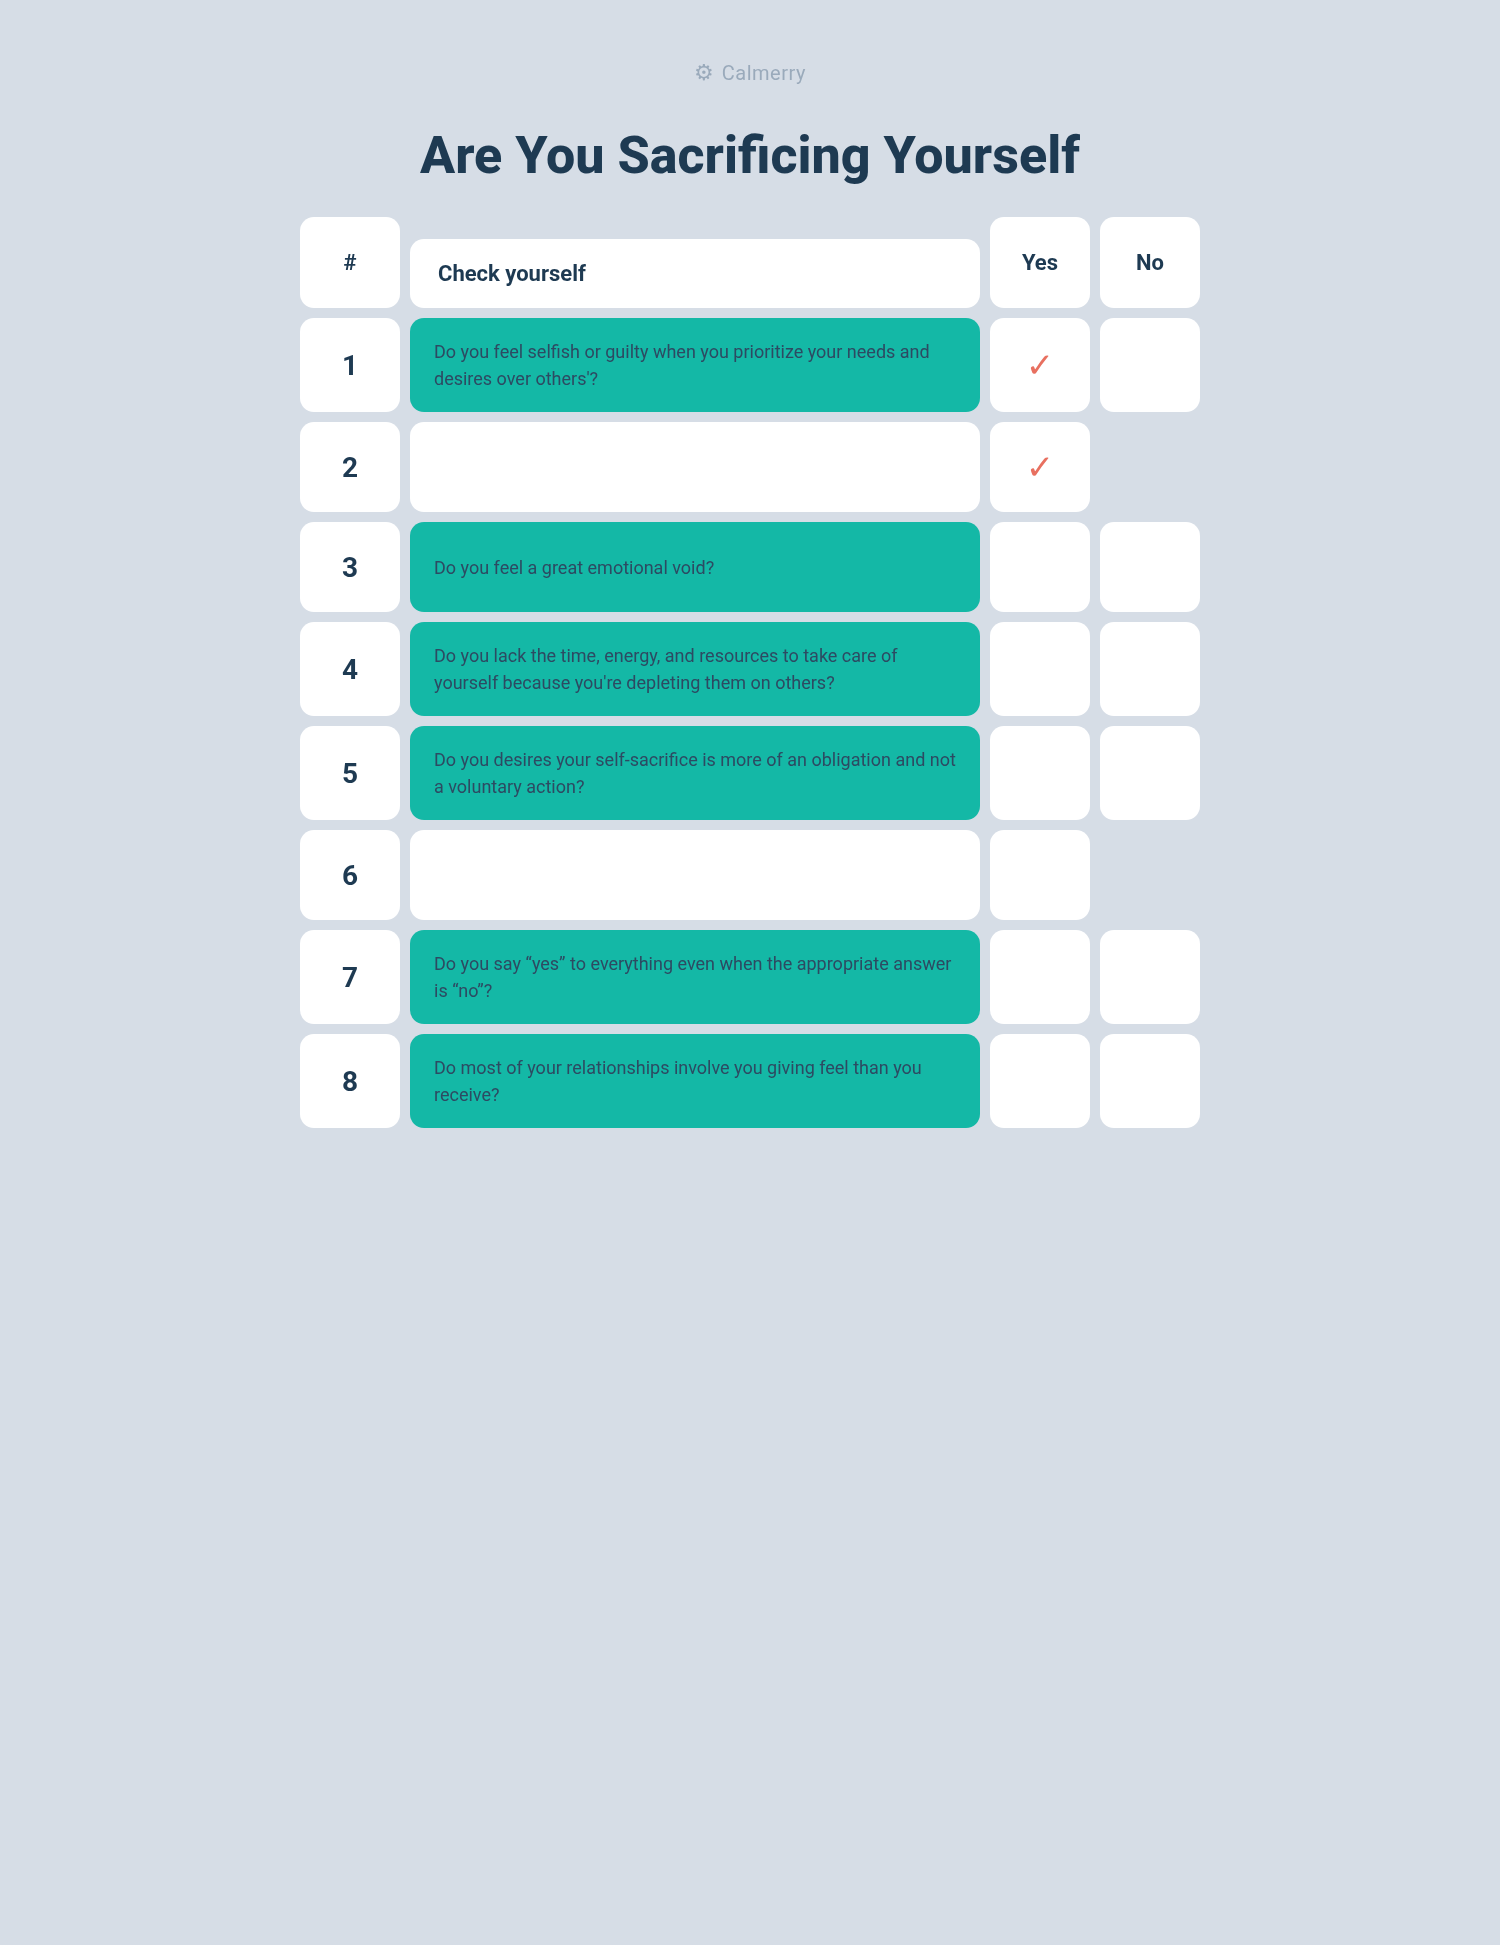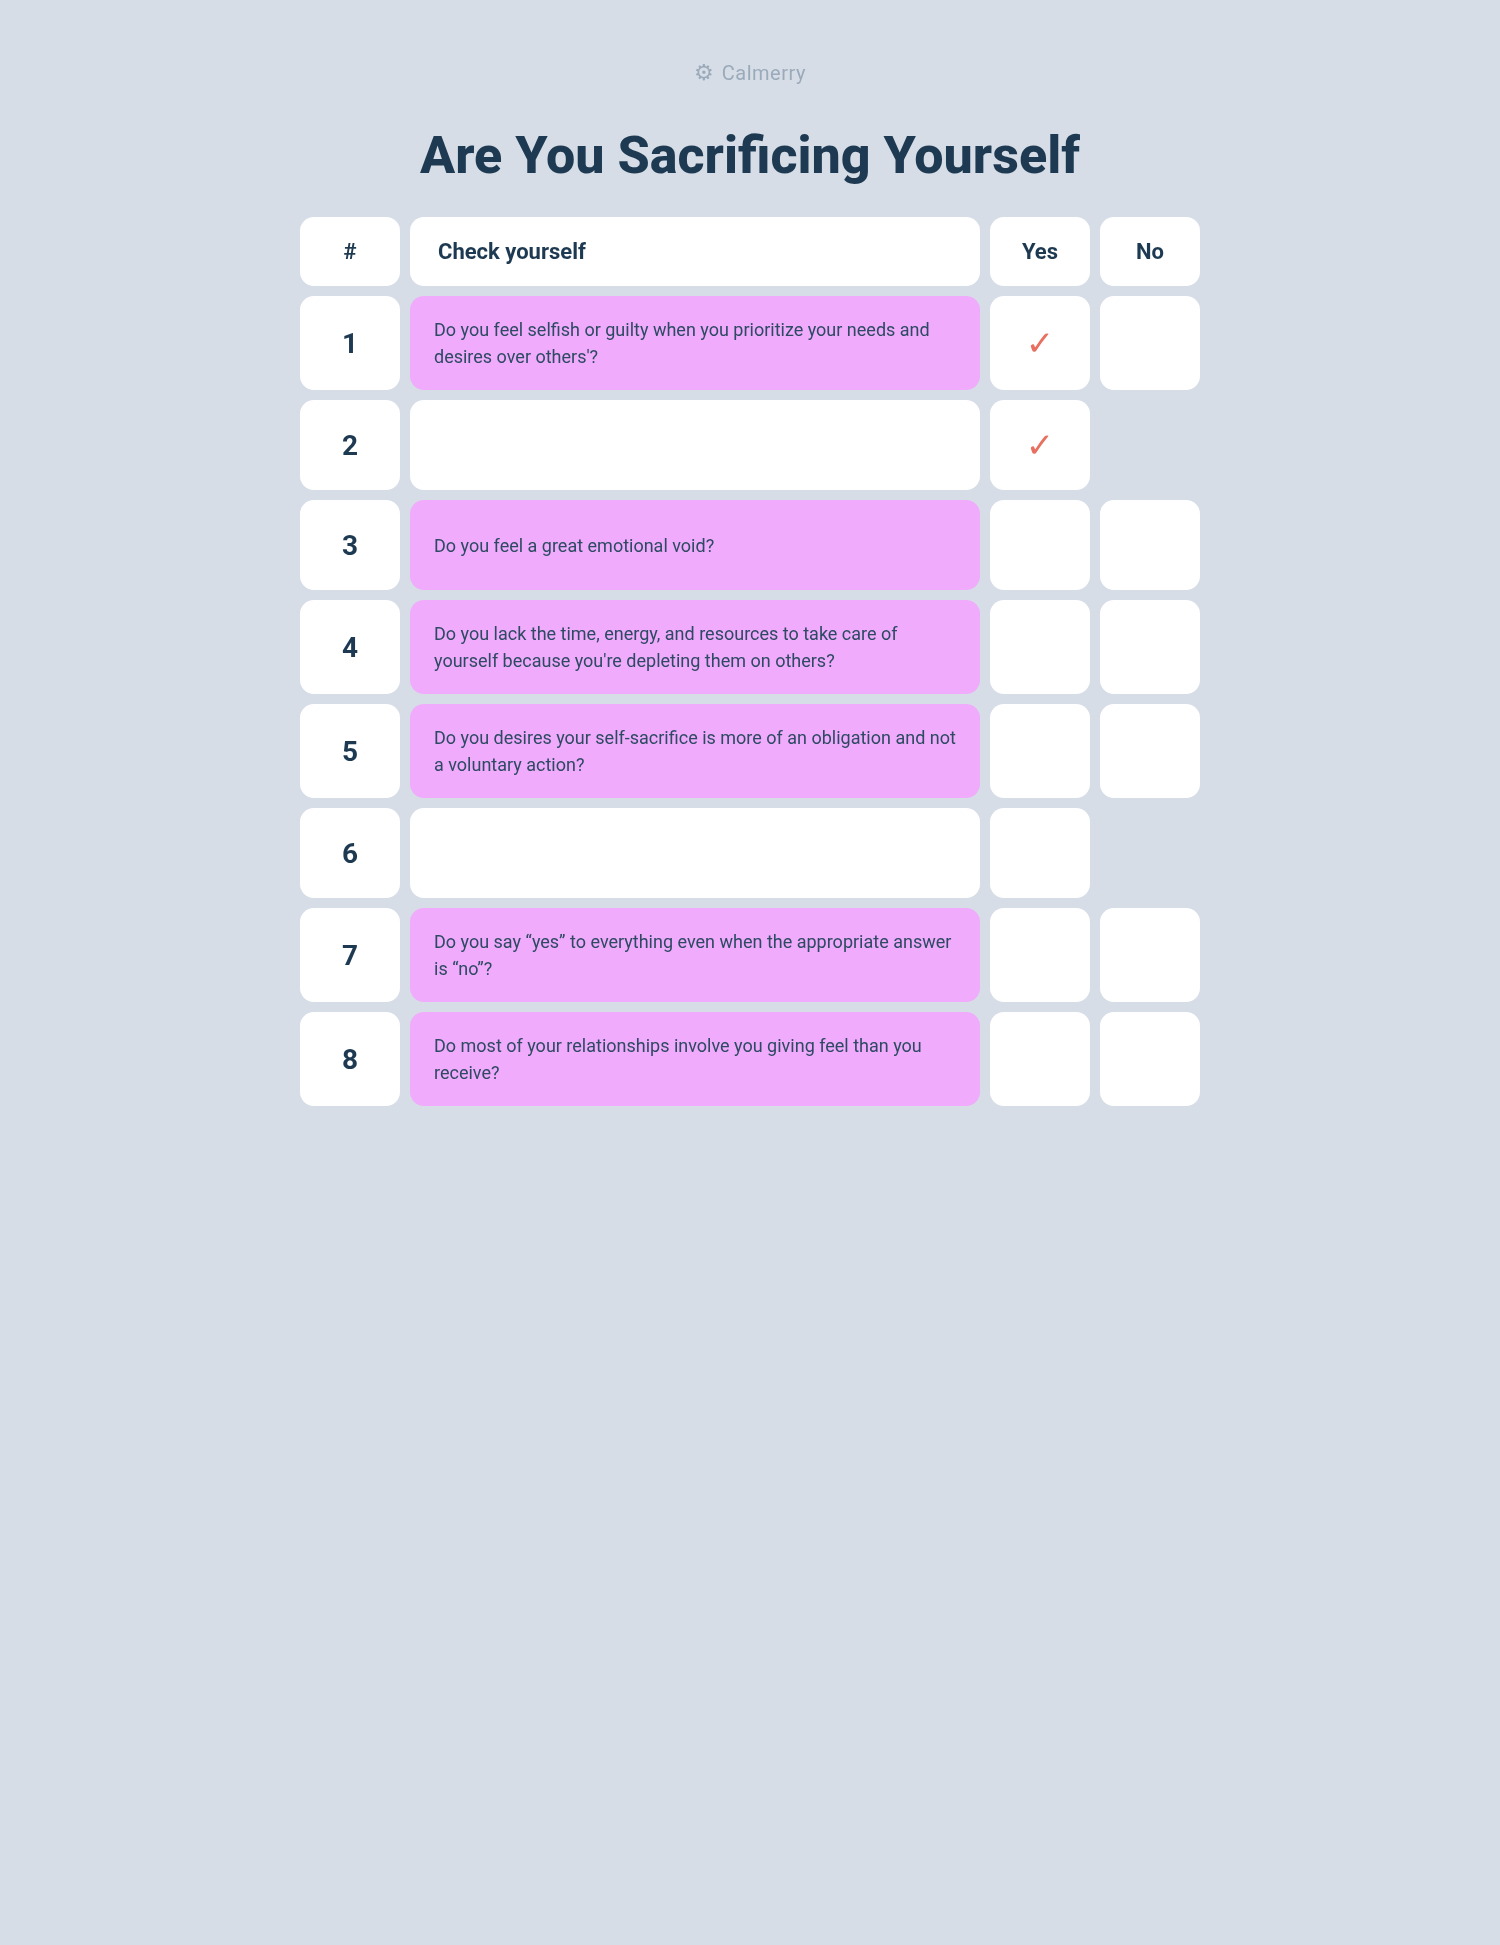--- a/index.html
+++ b/index.html
@@ -75,20 +75,21 @@
       justify-content: center;
       padding: 22px 16px;
       font-size: 22px;
       font-weight: 700;
       color: #1e3a52;
     }
 
     .header-cell.check-col {
       justify-content: flex-start;
       padding-left: 28px;
+      margin-top: 22px;
     }
 
     
     .table-row {
       display: grid;
       grid-template-columns: 100px 1fr 100px 100px;
       gap: 10px;
       margin-bottom: 10px;
     }
 
@@ -98,21 +99,21 @@
       display: flex;
       align-items: center;
       justify-content: center;
       font-size: 28px;
       font-weight: 700;
       color: #1e3a52;
       min-height: 90px;
     }
 
     .row-question {
-      background: #f0abfc;
+      background: #14b8a6;
       border-radius: 14px;
       display: flex;
       align-items: center;
       padding: 20px 24px;
       font-size: 18px;
       color: #2d4a62;
       line-height: 1.5;
       min-height: 90px;
     }
 

